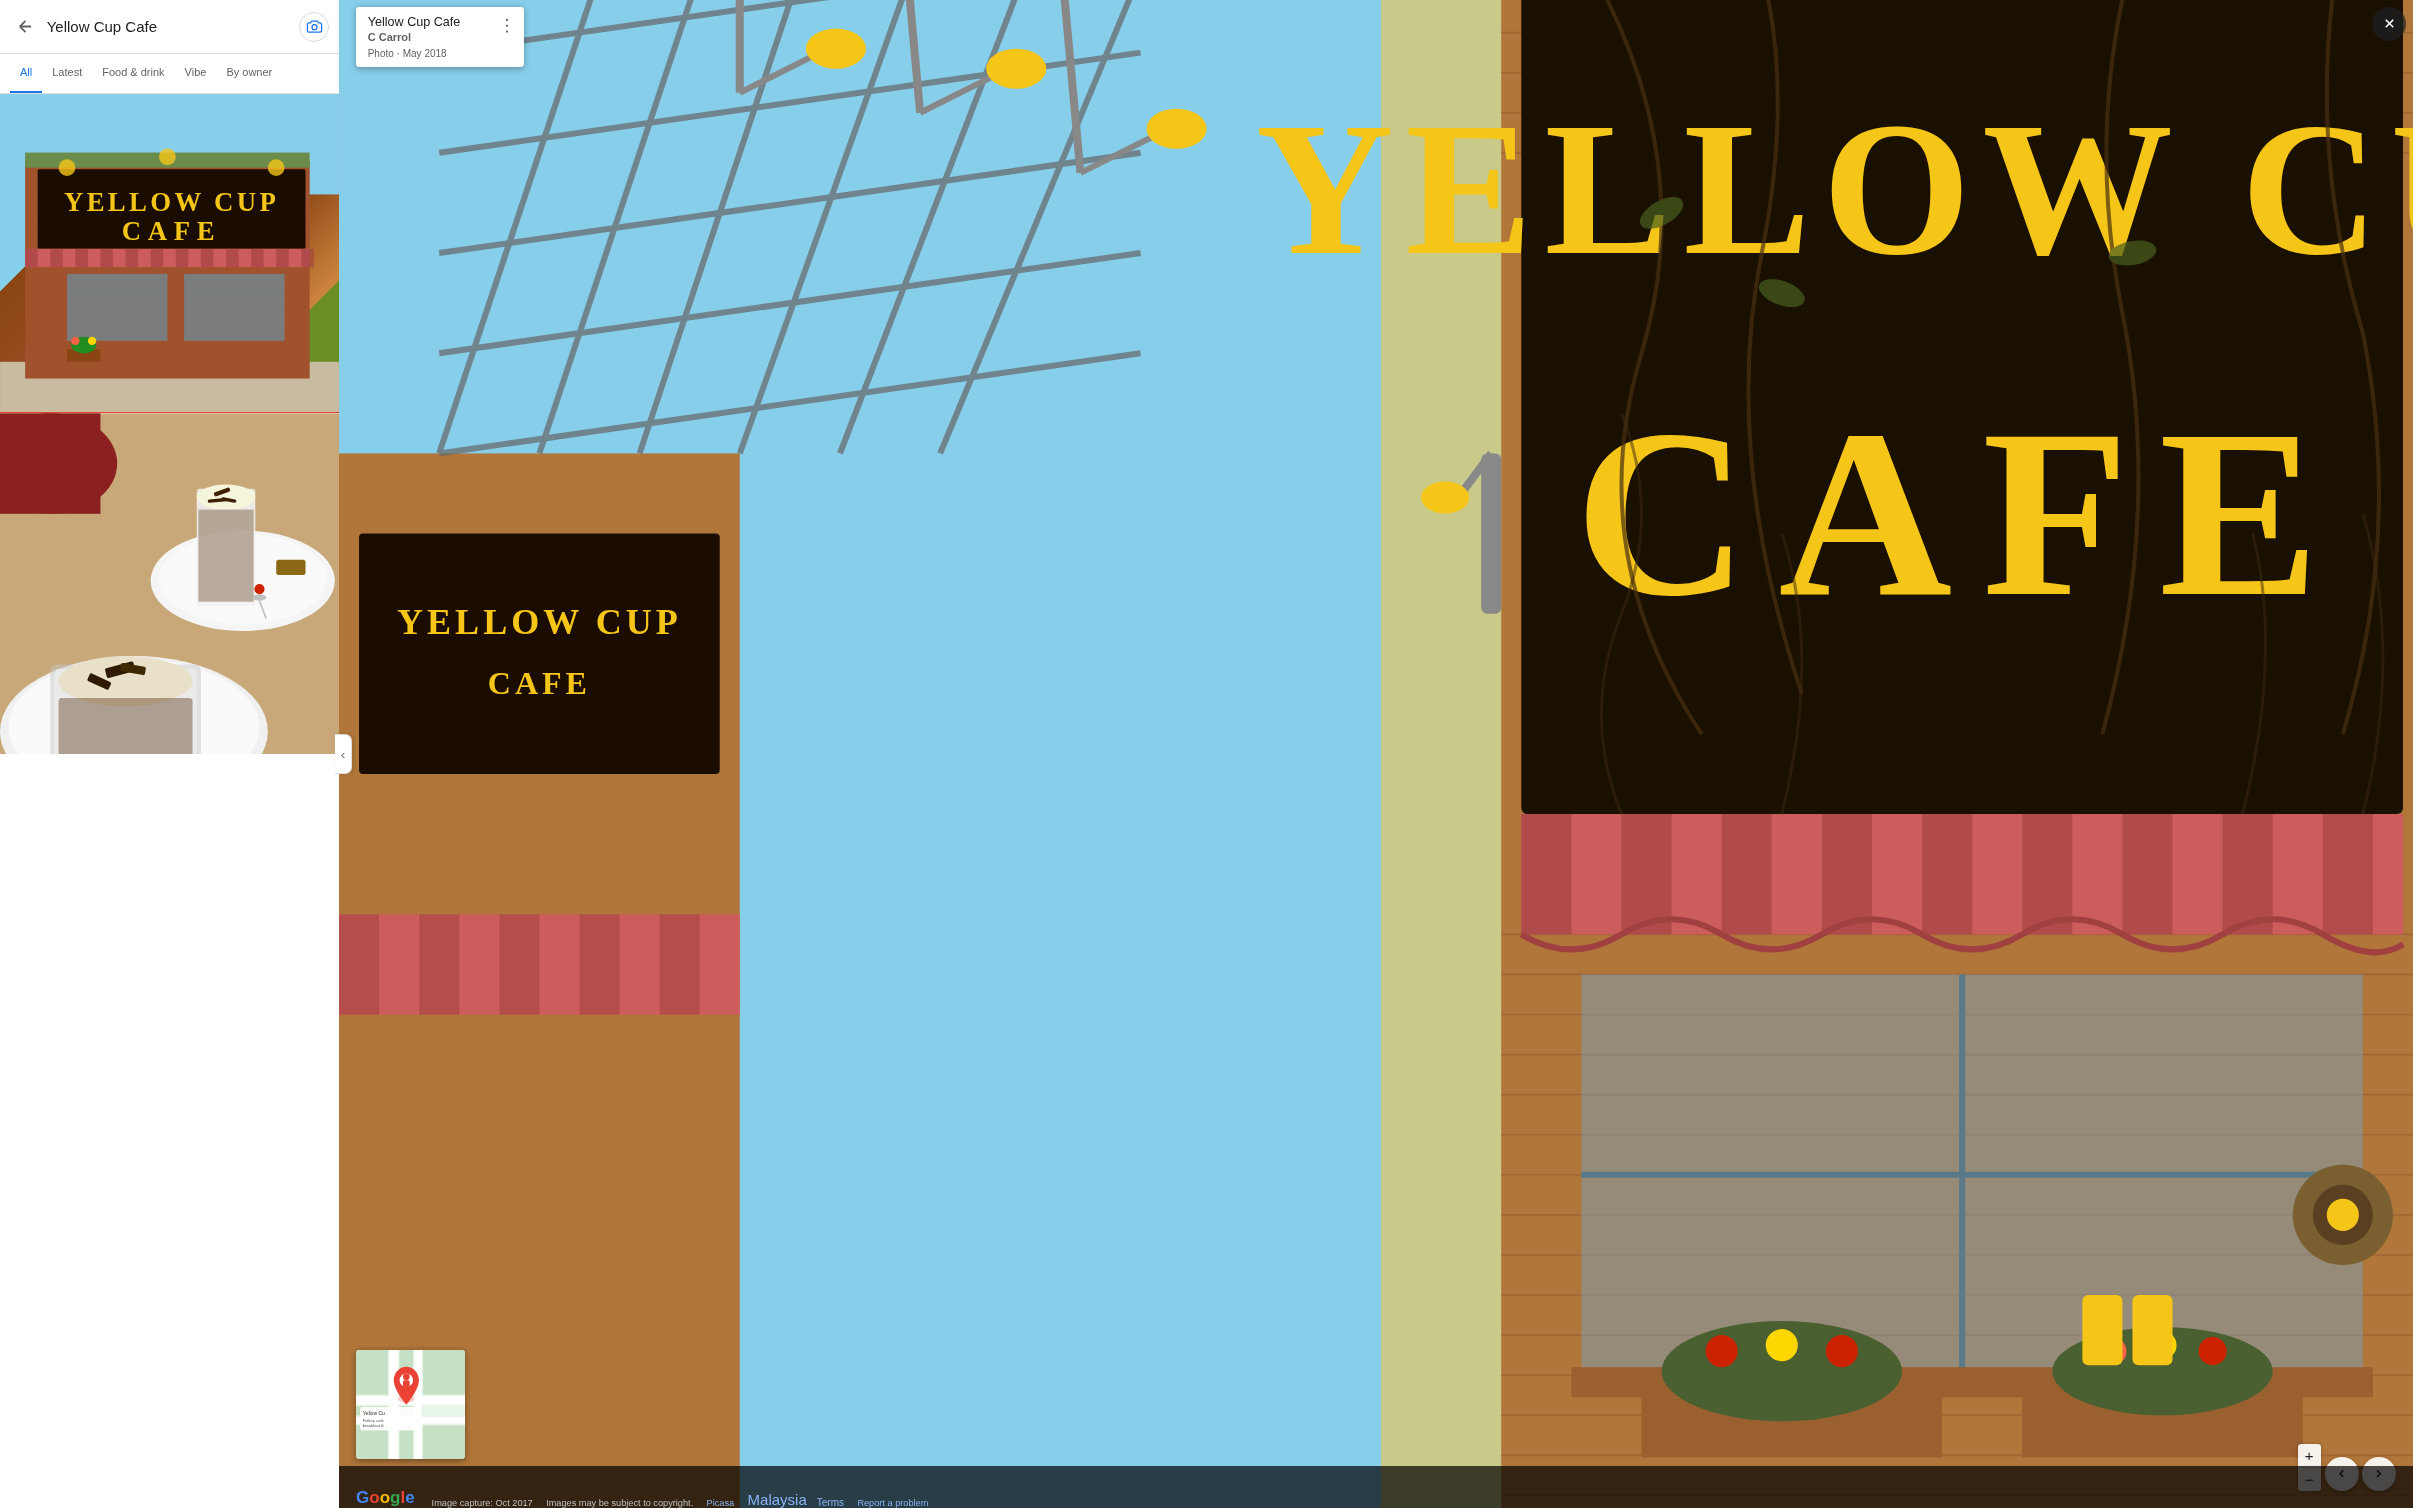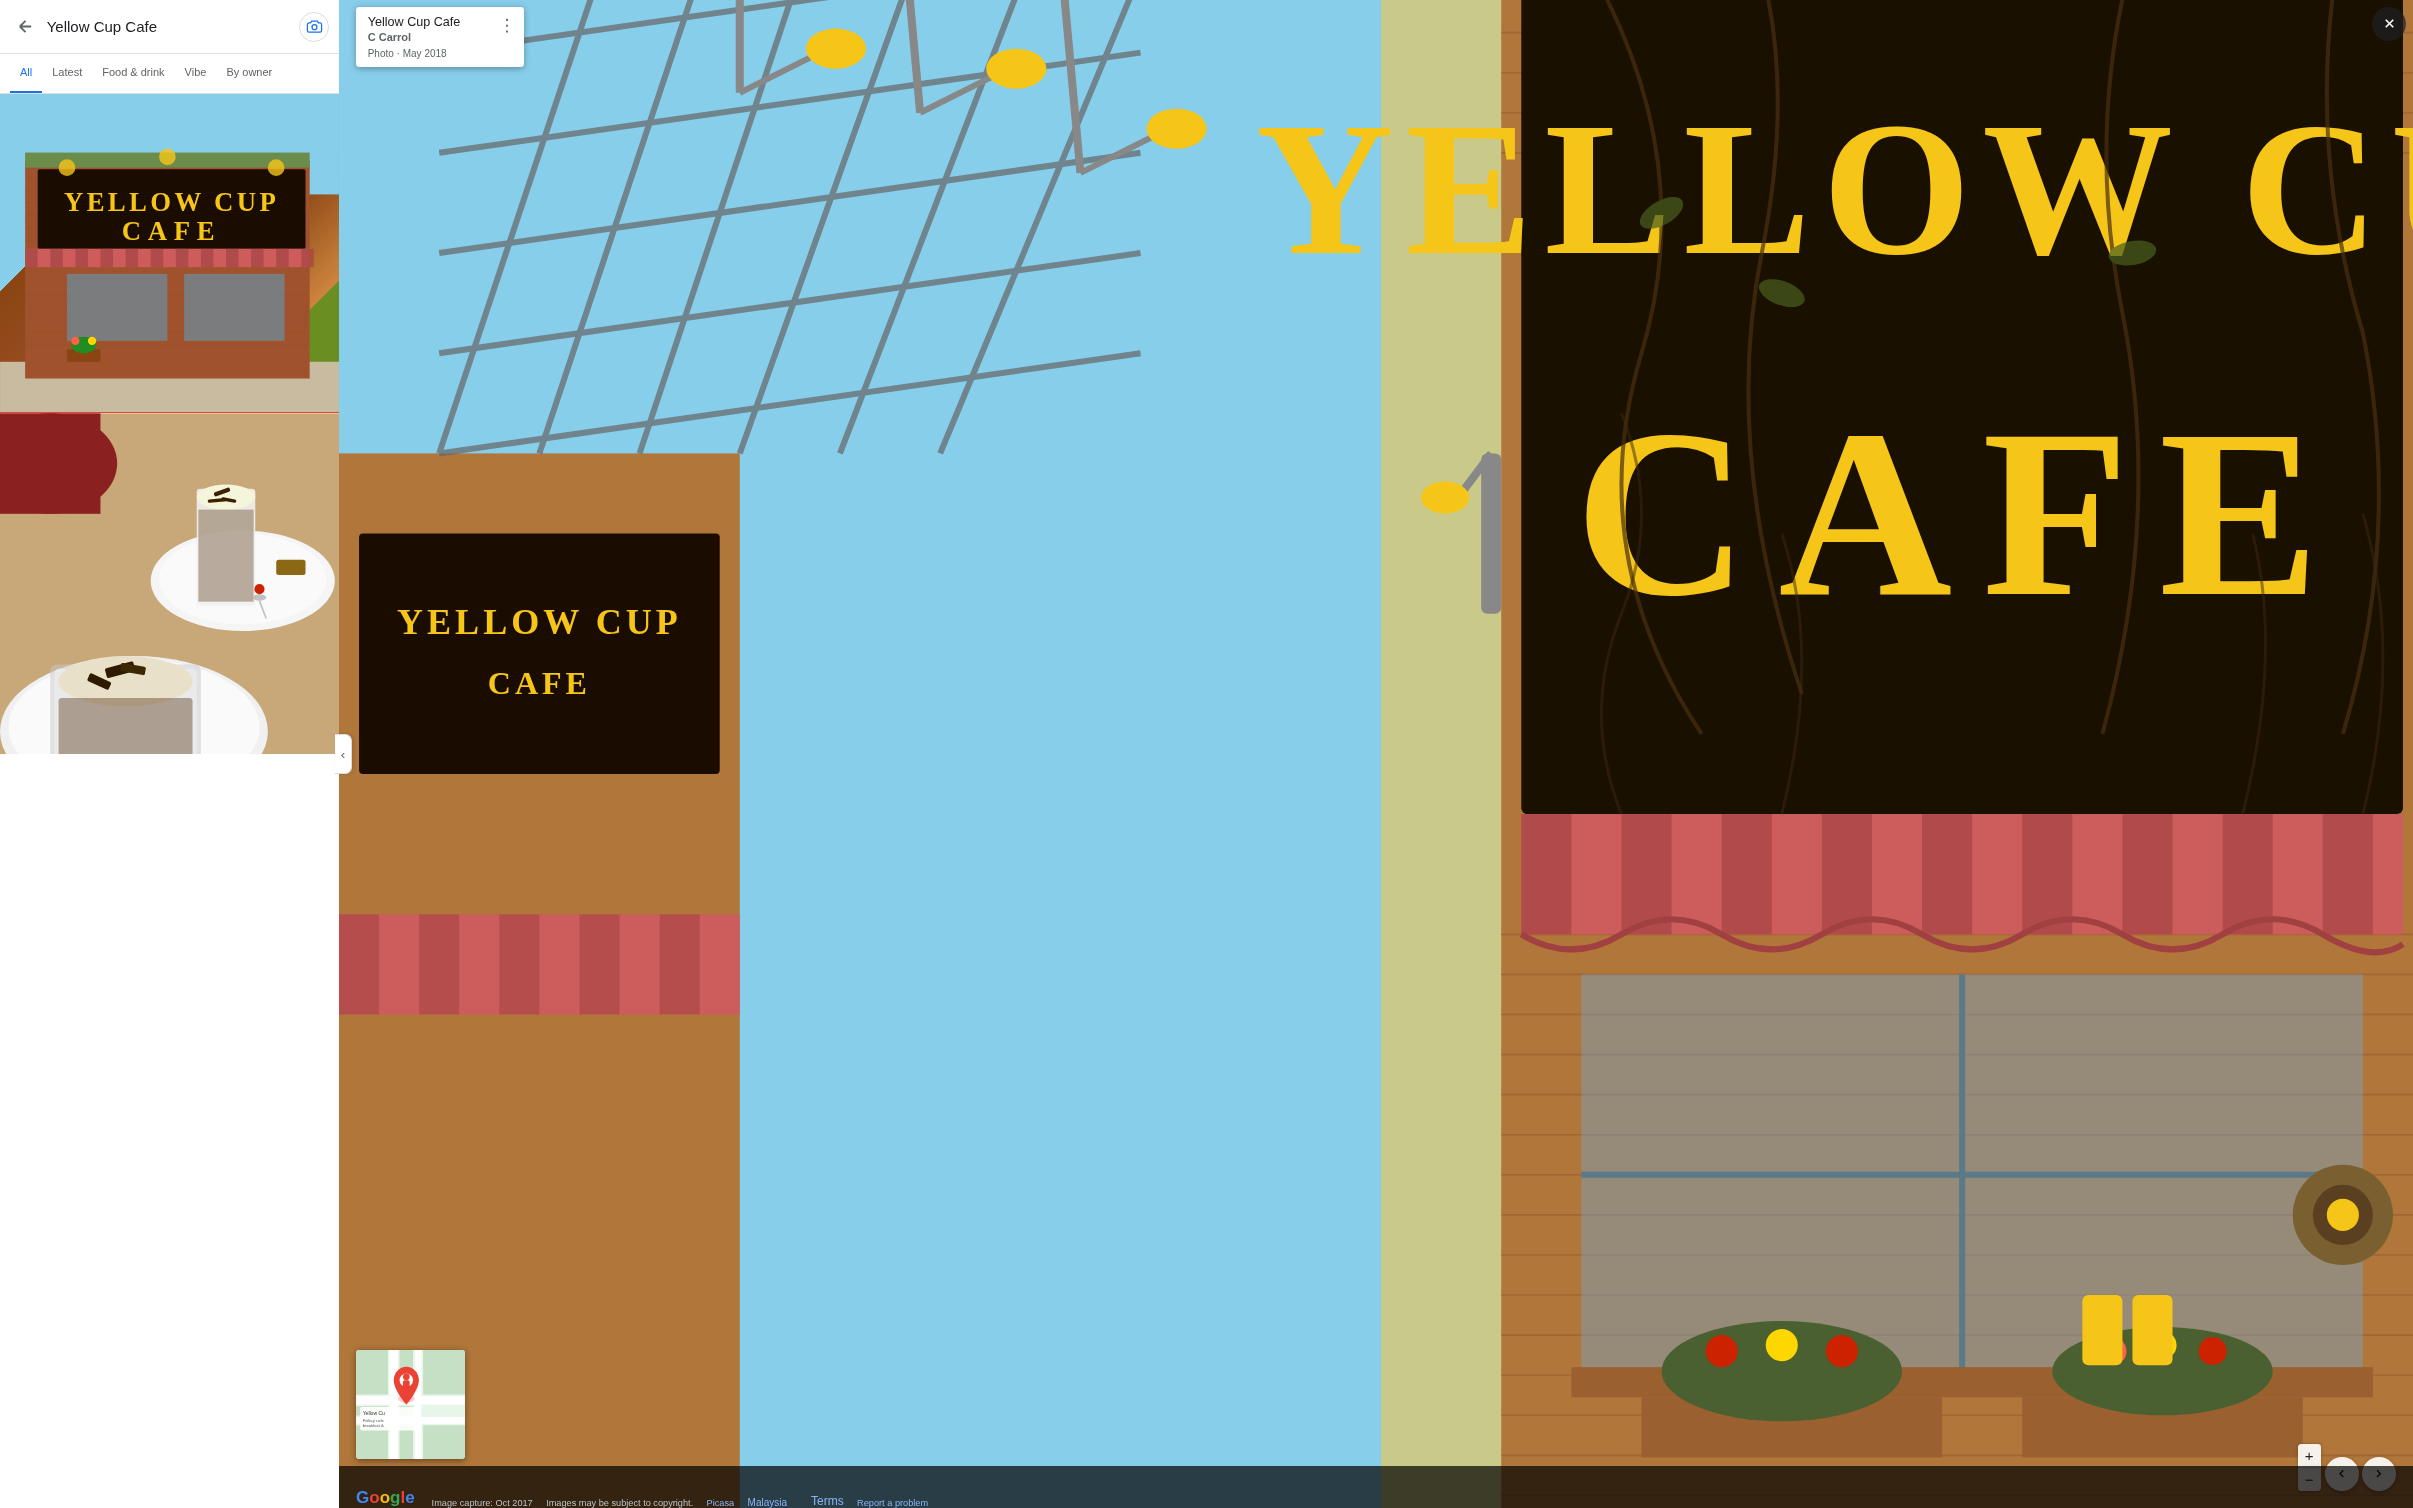--- a/index.html
+++ b/index.html
@@ -256,30 +256,31 @@
       color: #bdc1c6;
       margin-right: 13.4px;
     }
     #picasa-link {
       font-size: 9.2px;
       color: #8ab4f8;
       margin-right: 13.4px;
       cursor: pointer;
     }
     #malaysia-link {
+      font-size: 15px;
+      color: #8ab4f8;
+      margin-right: 2px;
+      cursor: pointer;
+    }
+    #terms-link {
       font-size: 10px;
       color: #8ab4f8;
-      margin-right: 24px;
-      cursor: pointer;
-    }
-    #terms-link {
-      font-size: 12px;
-      color: #8ab4f8;
       margin-right: 13.4px;
       cursor: pointer;
+      margin-left: 8px;
     }
     #report-link {
       font-size: 9.2px;
       color: #8ab4f8;
       cursor: pointer;
     }
 
     
     #collapse-btn {
       position: absolute;

